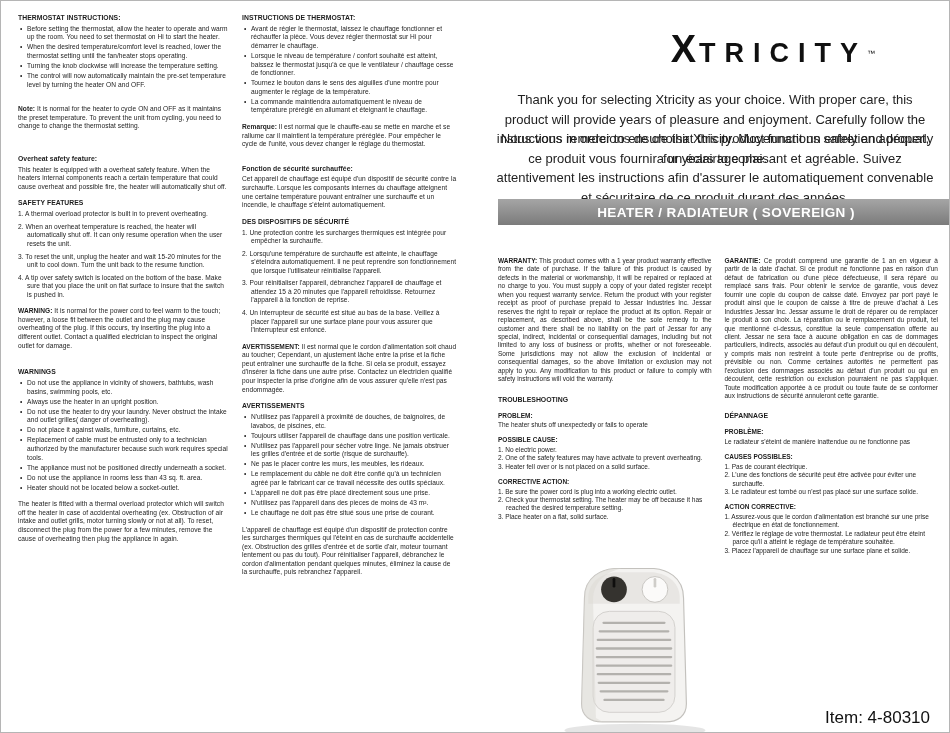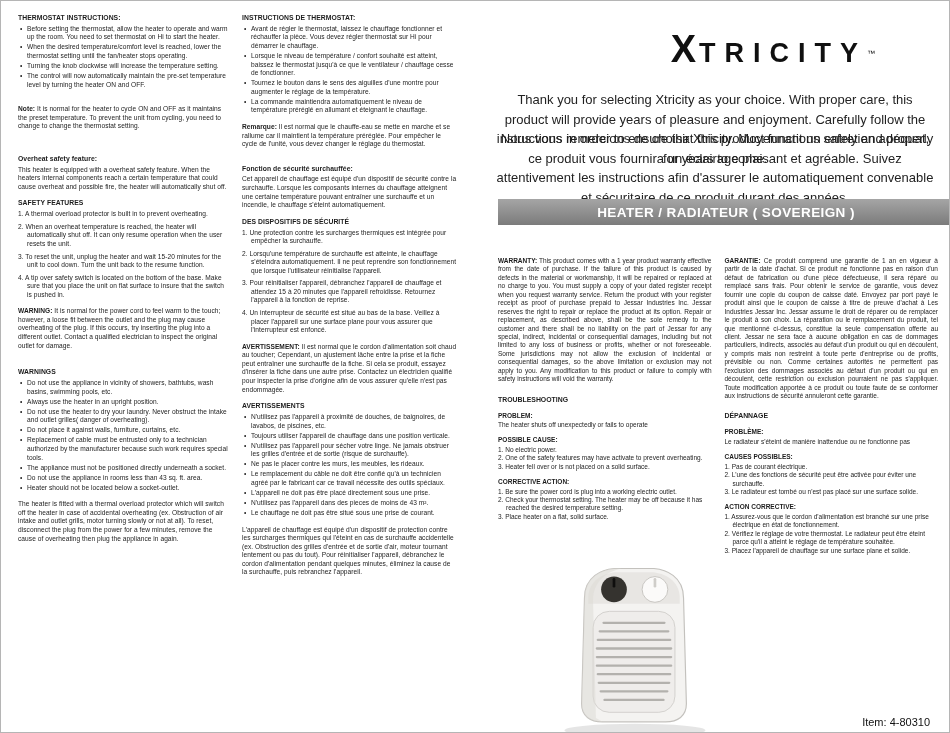--- a/index.html
+++ b/index.html
@@ -34,21 +34,21 @@
           background:linear-gradient(180deg,#a5a5a5,#7b7b7b);color:#ffffff;font-weight:bold;
           font-size:13.5px;display:flex;align-items:center;justify-content:center;letter-spacing:0.4px;}
   .wgrid{position:absolute;top:247px;left:9px;width:440px;display:grid;
          grid-template-columns:1fr 1fr;column-gap:13px;font-size:6.5px;line-height:1.3;}
   .just{text-align:justify;}
   .ts-title{font-weight:bold;font-size:6.9px;margin:12px 0 0 0;}
   .ts-label{font-weight:bold;margin:7px 0 1px 0;}
   .ts-list{list-style:none;margin:0;padding:0;}
   .ts-list li{padding-left:8px;text-indent:-8px;}
   .heater{position:absolute;left:62px;top:548px;width:166px;height:181px;}
-  .item-number{position:absolute;right:11px;bottom:15px;margin:0;font-size:11px;color:#111;}
+  .item-number{position:absolute;right:11px;bottom:15px;margin:0;font-size:17px;color:#111;}
 </style>
 </head>
 <body>
 
 <div class="page">
 
   <div class="textcol col-en">
     <div>
       <p class="sec-title">THERMOSTAT INSTRUCTIONS:</p>
       <ul class="bullets">

